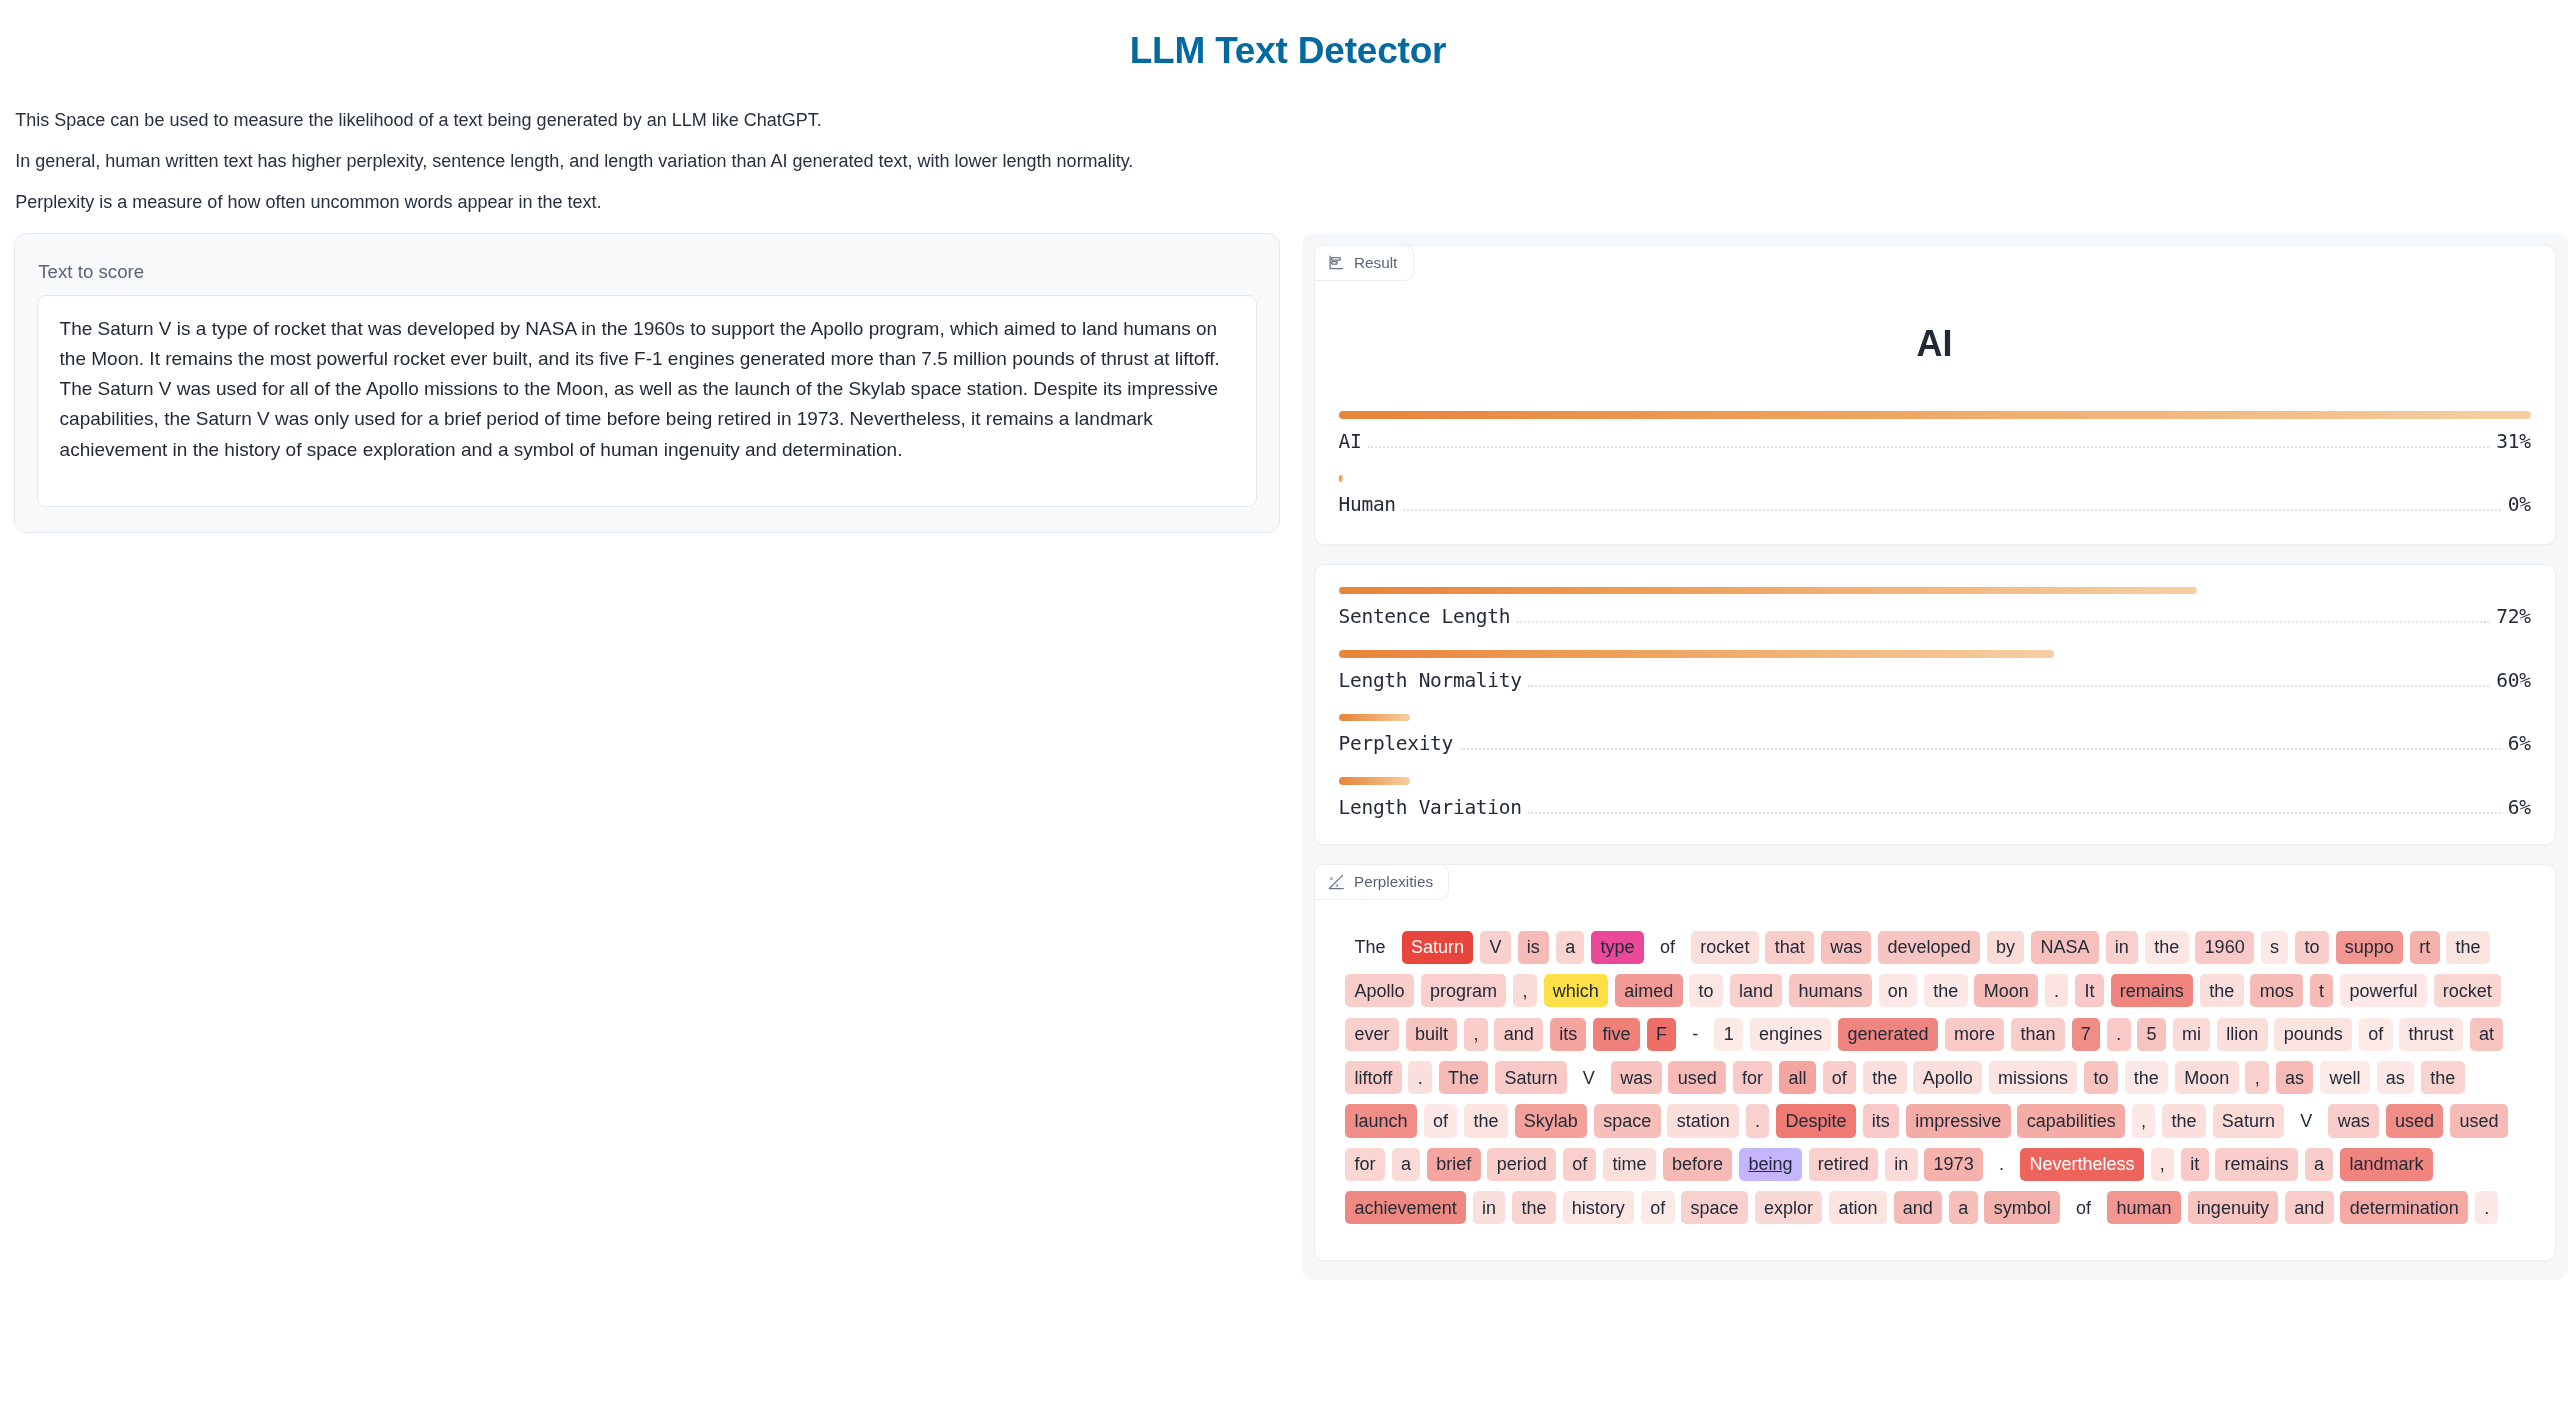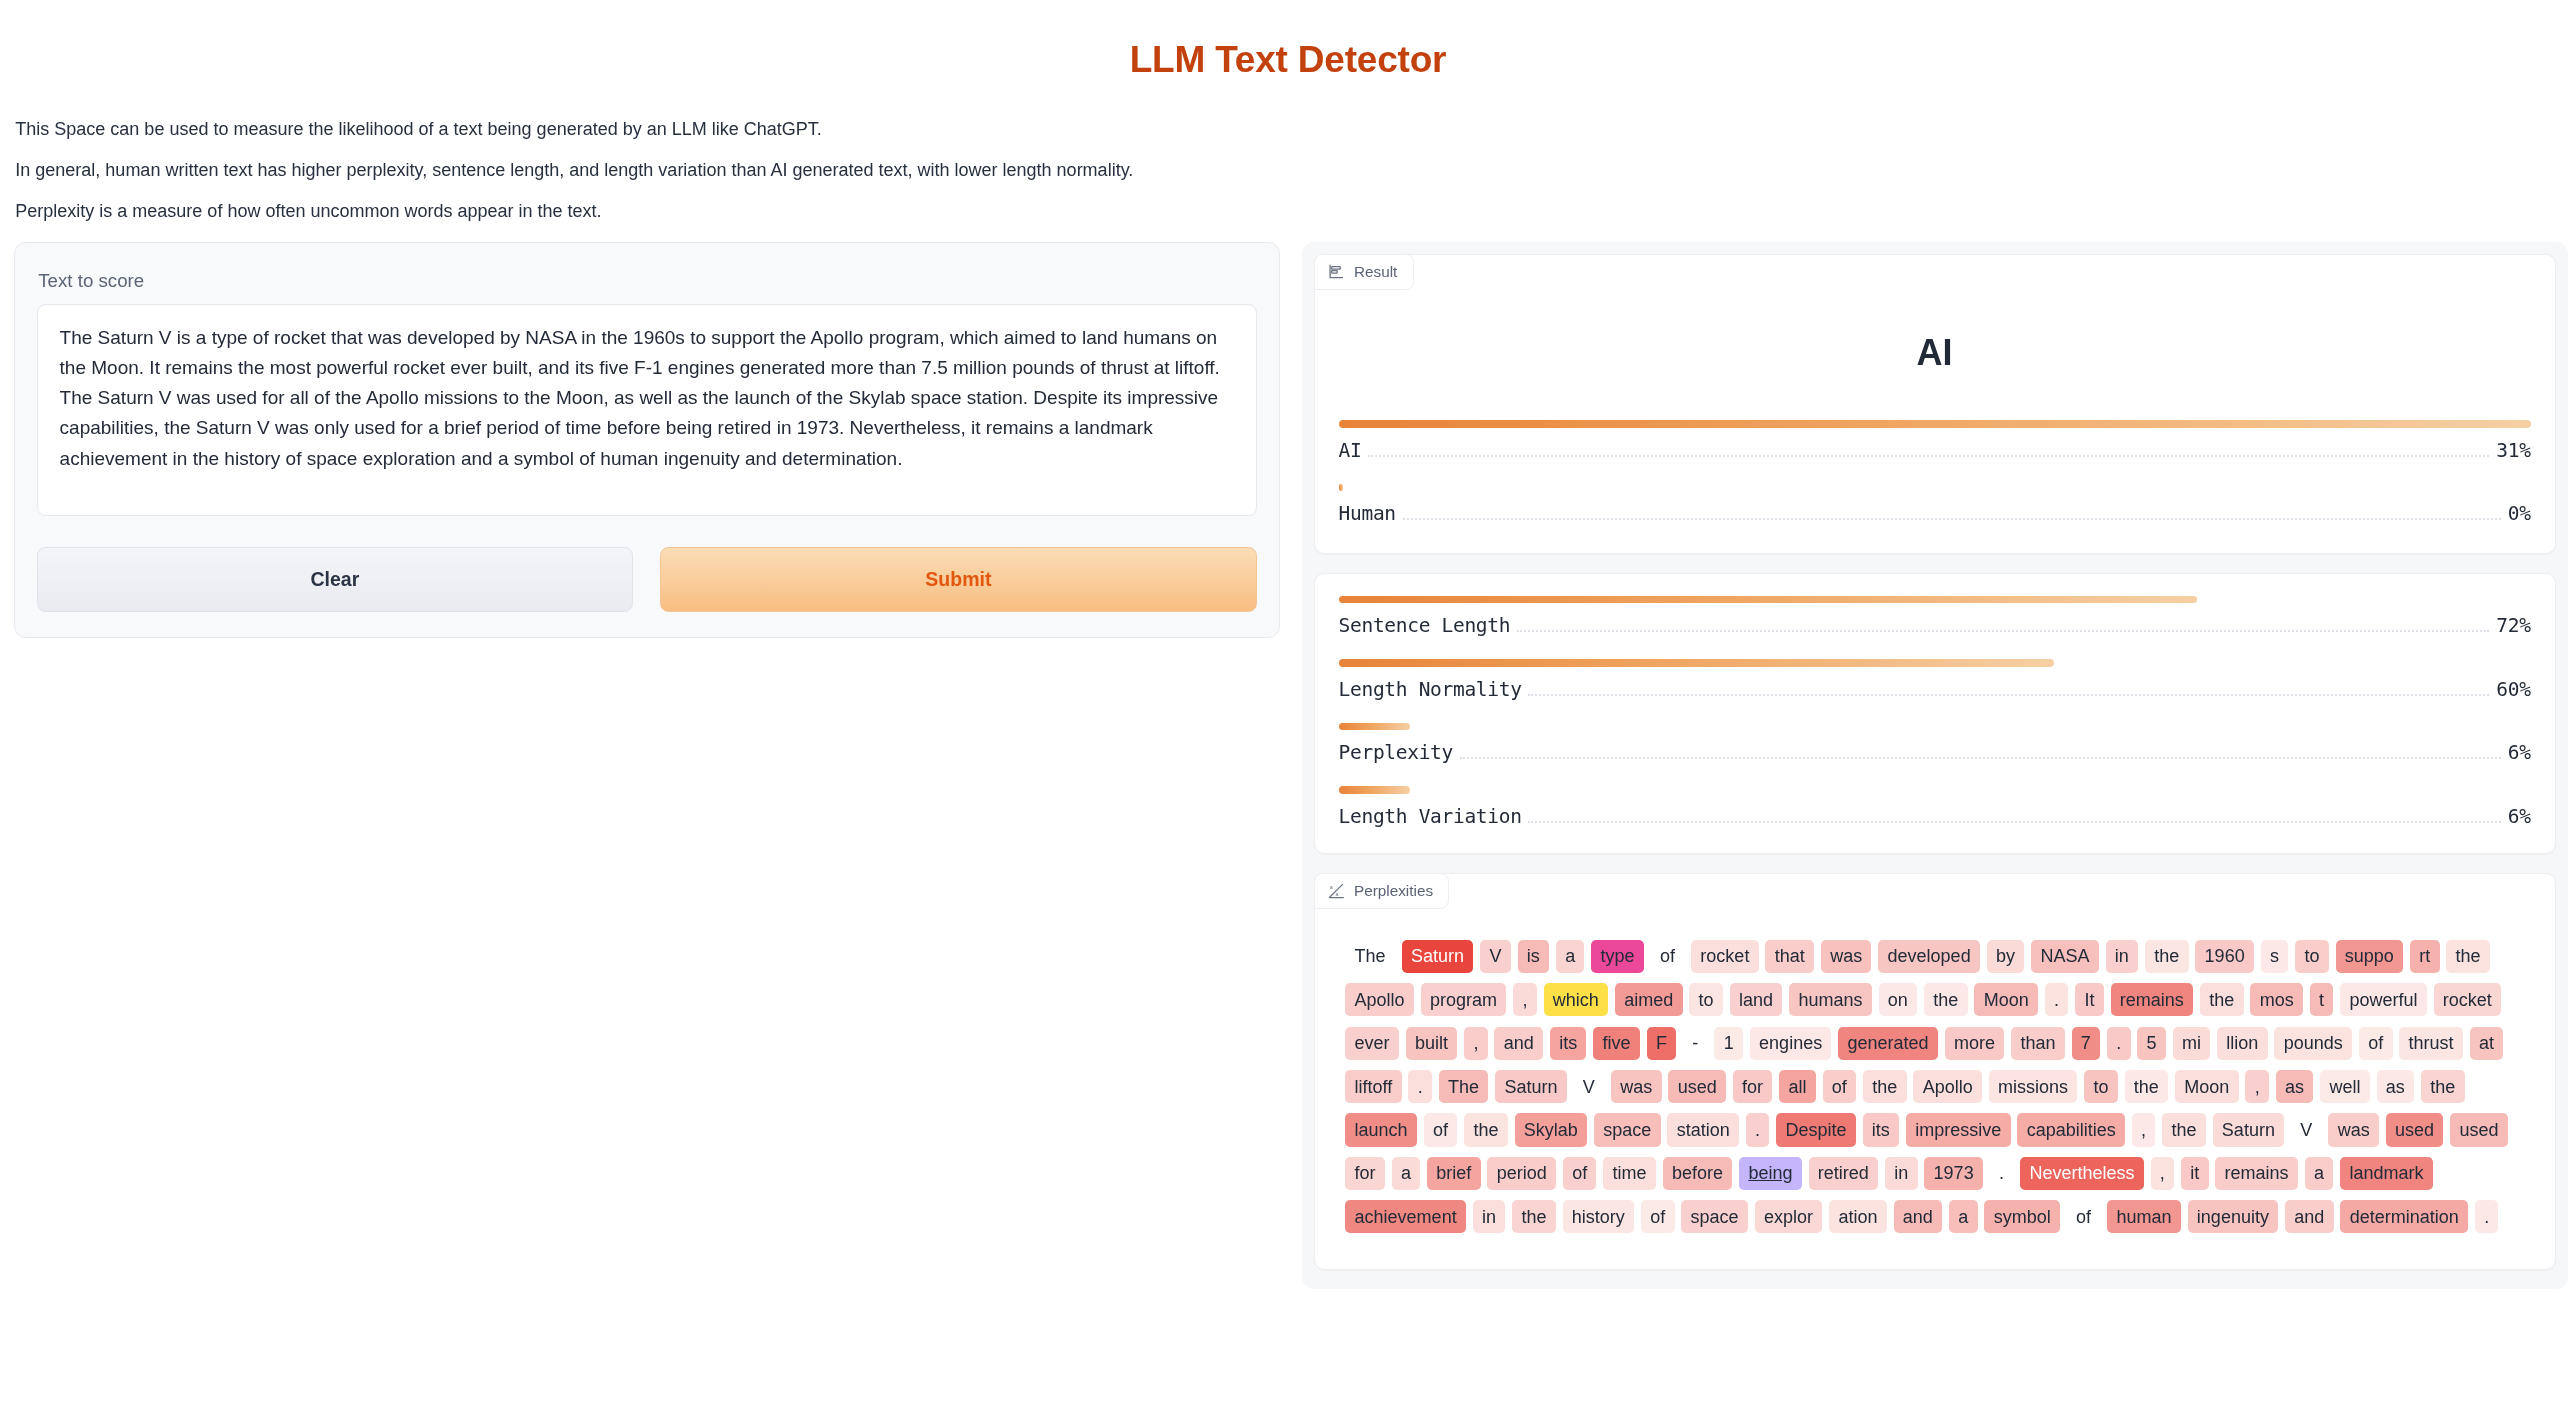--- a/index.html
+++ b/index.html
@@ -10,23 +10,23 @@
     font-family: "Liberation Sans", sans-serif;
     color: #1f2937;
   }
   .page { width: 2576px; min-height: 1417px; padding: 0; position: relative; }
 
   
   .app-title {
     text-align: center;
     font-size: 37px;
     font-weight: 700;
-    color: #c2410c;
+    color: #0369a1;
     margin: 0;
-    padding-top: 39px;
+    padding-top: 30px;
     letter-spacing: -0.2px;
   }
   .intro { padding: 0 15.3px; margin-top: 37px; }
   .intro p {
     margin: 0 0 18.7px 0;
     font-size: 18px;
     line-height: 1.25;
     color: #27303f;
   }
 
@@ -196,24 +196,20 @@
     <p>Perplexity is a measure of how often uncommon words appear in the text.</p>
   </div>
 
   <div class="columns">
 
     <div class="col-left">
       <div class="form-card">
         <label class="field-label">Text to score</label>
         <div class="textarea-box">
           <p>The Saturn V is a type of rocket that was developed by NASA in the 1960s to support the Apollo program, which aimed to land humans on the Moon. It remains the most powerful rocket ever built, and its five F-1 engines generated more than 7.5 million pounds of thrust at liftoff. The Saturn V was used for all of the Apollo missions to the Moon, as well as the launch of the Skylab space station. Despite its impressive capabilities, the Saturn V was only used for a brief period of time before being retired in 1973. Nevertheless, it remains a landmark achievement in the history of space exploration and a symbol of human ingenuity and determination.</p>
-        </div>
-        <div class="btn-row">
-          <div class="btn btn-clear">Clear</div>
-          <div class="btn btn-submit">Submit</div>
         </div>
       </div>
     </div>
 
     <div class="col-right">
       <div class="right-wrap">
 
         <div class="card">
           <div class="card-tab">
             <svg class="tab-icon" viewBox="0 0 24 24" fill="none" stroke="#6b7484" stroke-width="1.7">

